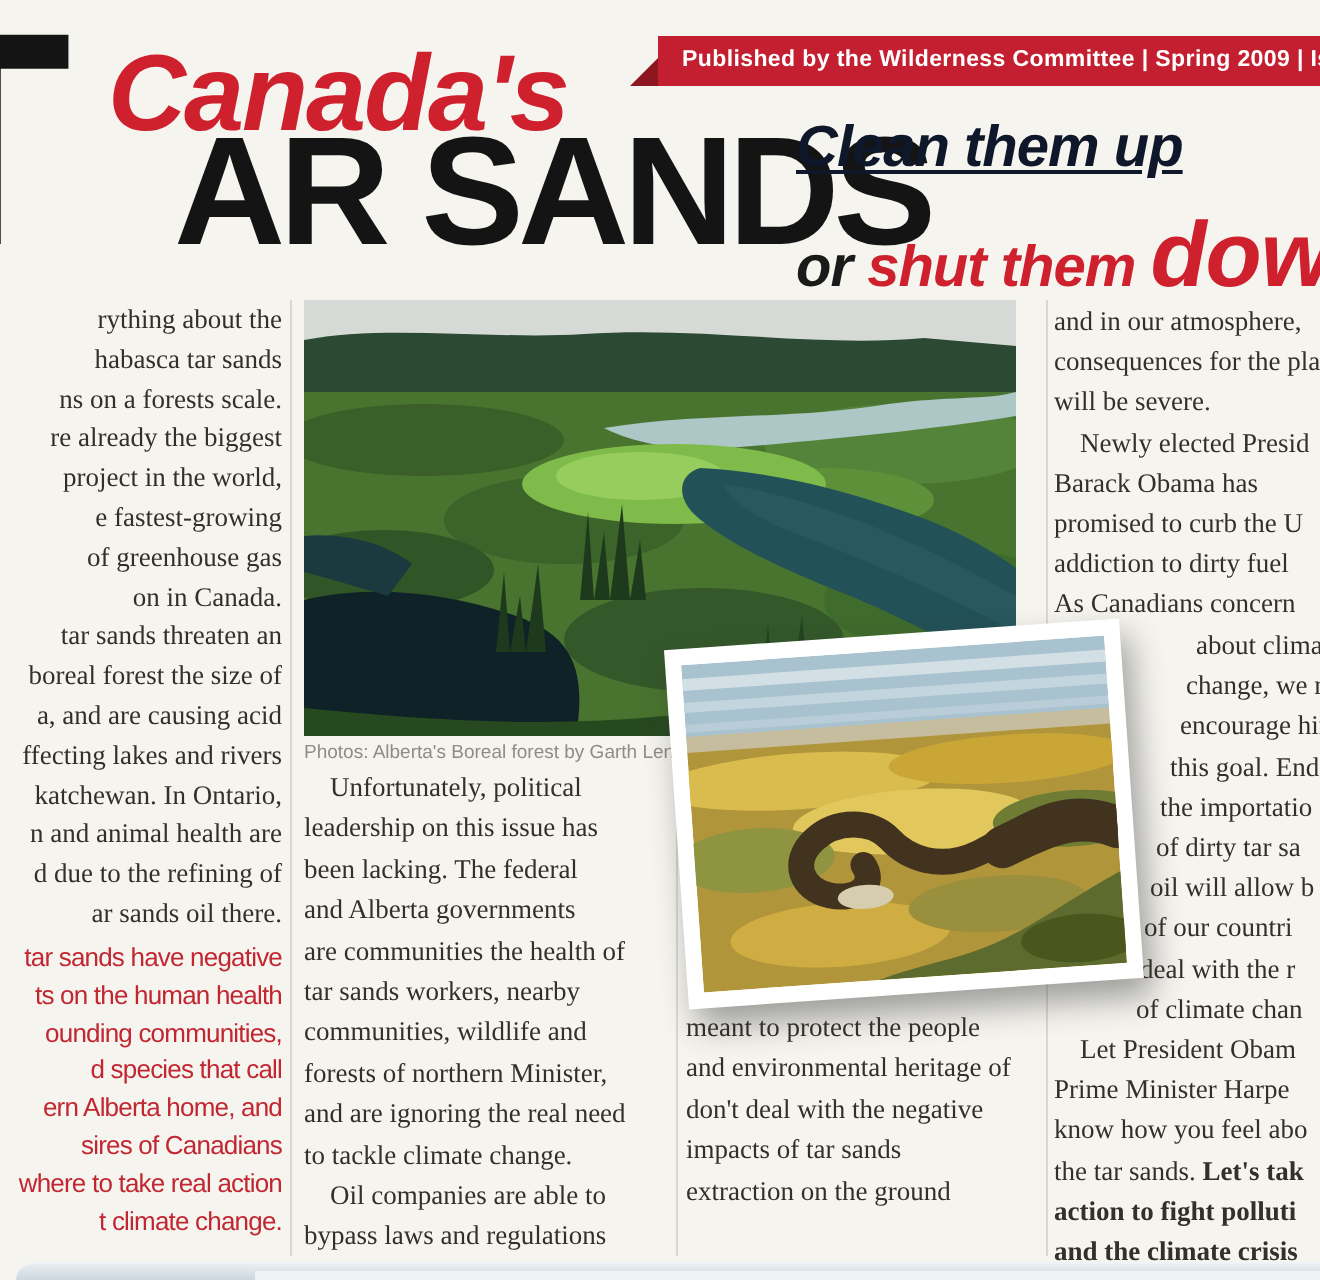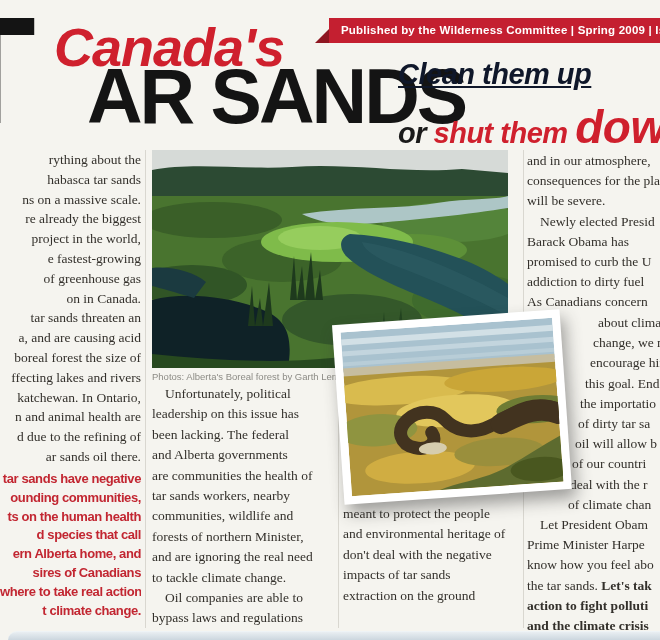--- a/index.html
+++ b/index.html
@@ -36,21 +36,21 @@
   .caption{position:absolute;left:152px;top:371px;font:9.5px "Liberation Sans",sans-serif;
         color:#8d8c86;z-index:2;}
   .photo2{position:absolute;left:338px;top:317px;padding:8px;background:#fff;
         box-shadow:4px 9px 16px rgba(50,50,50,.45);transform:rotate(-4deg);z-index:3;line-height:0;}
 
   
   .col{position:absolute;white-space:nowrap;font-size:13.5px;z-index:1;}
   .col .line{display:block;}
   .col1{left:0;top:150px;width:141px;overflow:hidden;text-align:right;line-height:19.8px;}
   .col1red{left:0;top:470px;width:141px;overflow:hidden;text-align:right;
-        font-family:"Liberation Sans",sans-serif;font-weight:bold;font-size:13px;
+        font-family:"Liberation Sans",sans-serif;font-weight:normal;font-size:13px;
         line-height:18.8px;color:#c22631;letter-spacing:-.4px;}
   .col2{left:152px;top:384px;width:184px;line-height:20.4px;}
   .col3{left:343px;top:504px;width:186px;line-height:20.4px;}
   .col4a{left:527px;top:151px;width:150px;line-height:20.2px;}
   .c4wrap{left:527px;top:313px;width:150px;line-height:20.2px;}
   .col4b{left:527px;top:515px;width:150px;line-height:20.2px;}
   .ind{text-indent:13px;}
   .b{font-weight:bold;}
   .c4wrap div:nth-of-type(1){padding-left:71px}
   .c4wrap div:nth-of-type(2){padding-left:66px}
@@ -135,41 +135,41 @@
       <ellipse cx="84" cy="122" rx="14" ry="6" fill="#d6cdae"></ellipse>
       <path d="M212,164 L212,118 C190,128 168,142 146,150 C126,157 106,158 88,164 Z" fill="#5d6b2f"></path>
       <ellipse cx="190" cy="150" rx="30" ry="12" fill="#49571f"></ellipse>
     </svg>
   </div>
 
   <div class="col col1">
 
   <div class="line">rything about the</div>
       <div class="line">habasca tar sands</div>
-      <div class="line">ns on a massive scale.</div>
+      <div class="line">ns on a forests scale.</div>
       <div class="line">re already the biggest</div>
       <div class="line">project in the world,</div>
       <div class="line">e fastest-growing</div>
       <div class="line">of greenhouse gas</div>
       <div class="line">on in Canada.</div>
       <div class="line">tar sands threaten an</div>
+      <div class="line">boreal forest the size of</div>
       <div class="line">a, and are causing acid</div>
-      <div class="line">boreal forest the size of</div>
       <div class="line">ffecting lakes and rivers</div>
       <div class="line">katchewan. In Ontario,</div>
       <div class="line">n and animal health are</div>
       <div class="line">d due to the refining of</div>
       <div class="line">ar sands oil there.</div>
     </div>
 
   <div class="col col1red">
 
   <div class="line">tar sands have negative</div>
+      <div class="line">ts on the human health</div>
       <div class="line">ounding communities,</div>
-      <div class="line">ts on the human health</div>
       <div class="line">d species that call</div>
       <div class="line">ern Alberta home, and</div>
       <div class="line">sires of Canadians</div>
       <div class="line">where to take real action</div>
       <div class="line">t climate change.</div>
     </div>
 
   <div class="col col2">
 
   <div class="line ind">Unfortunately, political</div>

